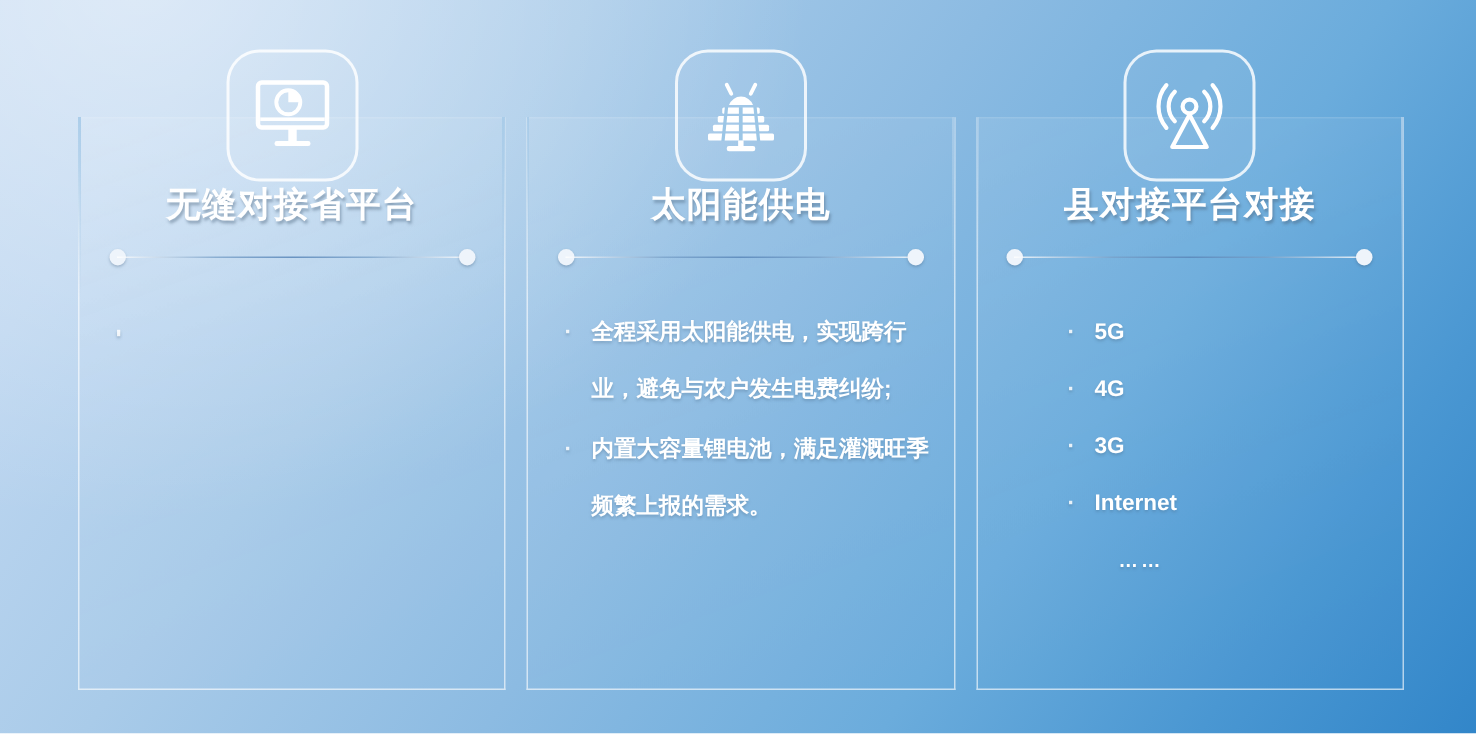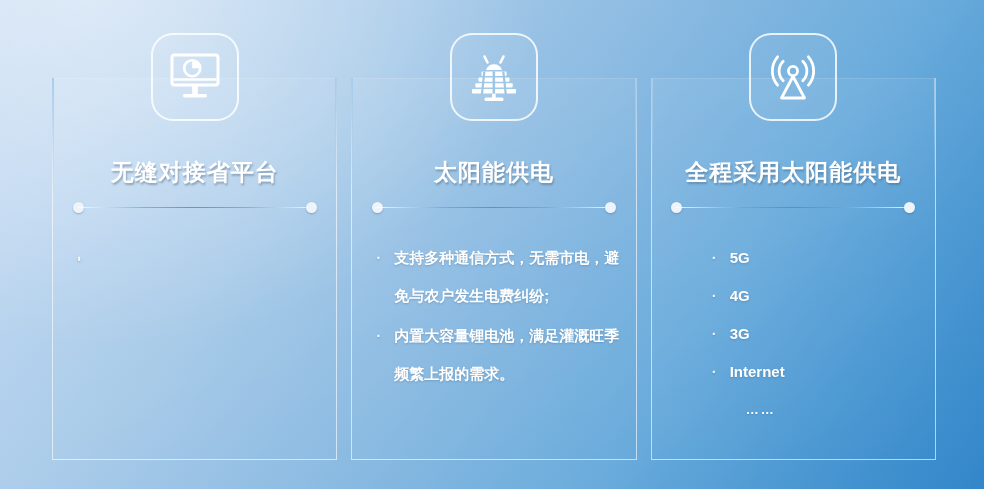--- a/index.html
+++ b/index.html
@@ -86,21 +86,20 @@
     margin-top: -46px;
     border: 2px solid rgba(255,255,255,0.82);
     border-radius: 22px;
     display: flex;
     align-items: center;
     justify-content: center;
     background: rgba(255,255,255,0.05);
   }
   .icon-badge svg { display: block; }
   .card-title {
-    margin-top: 36px;
     color: #ffffff;
     font-size: 23px;
     font-weight: bold;
     letter-spacing: 1px;
     text-shadow: 1px 2px 2px rgba(70,95,120,0.45);
     white-space: nowrap;
   }
   .divider {
     position: relative;
     margin-top: 14px;
@@ -239,21 +238,21 @@
         </div>
         <div class="card-title">太阳能供电</div>
         <div class="divider">
           <span class="dot left"></span>
           <span class="line"></span>
           <span class="dot right"></span>
         </div>
         <ul class="bullets cn">
           <li>
             <span class="bullet-dot">·</span>
-            <span>支持多种通信方式，无需市电，避免与农户发生电费纠纷;</span>
+            <span>全程采用太阳能供电，实现跨行业，避免与农户发生电费纠纷;</span>
           </li>
           <li>
             <span class="bullet-dot">·</span>
             <span>内置大容量锂电池，满足灌溉旺季频繁上报的需求。</span>
           </li>
         </ul>
       </div>
     </div>
 
     <div class="card">
@@ -261,21 +260,21 @@
         <div class="icon-badge">
           <svg width="54" height="54" viewBox="0 0 54 54" fill="none" aria-hidden="true">
             <circle cx="27" cy="21" r="4.6" stroke="#ffffff" stroke-width="2.8"></circle>
             <path d="M17.2 30.8 A13.8 13.8 0 0 1 17.2 11.2" stroke="#ffffff" stroke-width="2.8" stroke-linecap="round" fill="none"></path>
             <path d="M36.8 11.2 A13.8 13.8 0 0 1 36.8 30.8" stroke="#ffffff" stroke-width="2.8" stroke-linecap="round" fill="none"></path>
             <path d="M11.6 35.2 A21.8 21.8 0 0 1 11.6 6.8" stroke="#ffffff" stroke-width="2.8" stroke-linecap="round" fill="none"></path>
             <path d="M42.4 6.8 A21.8 21.8 0 0 1 42.4 35.2" stroke="#ffffff" stroke-width="2.8" stroke-linecap="round" fill="none"></path>
             <path d="M27 26.5 L38.5 48 L15.5 48 Z" stroke="#ffffff" stroke-width="2.8" stroke-linejoin="round" fill="none"></path>
           </svg>
         </div>
-        <div class="card-title">全程采用太阳能供电</div>
+        <div class="card-title">县对接平台对接</div>
         <div class="divider">
           <span class="dot left"></span>
           <span class="line"></span>
           <span class="dot right"></span>
         </div>
         <ul class="bullets labels">
           <li>
             <span class="bullet-dot">·</span>
             <span>5G</span>
           </li>

